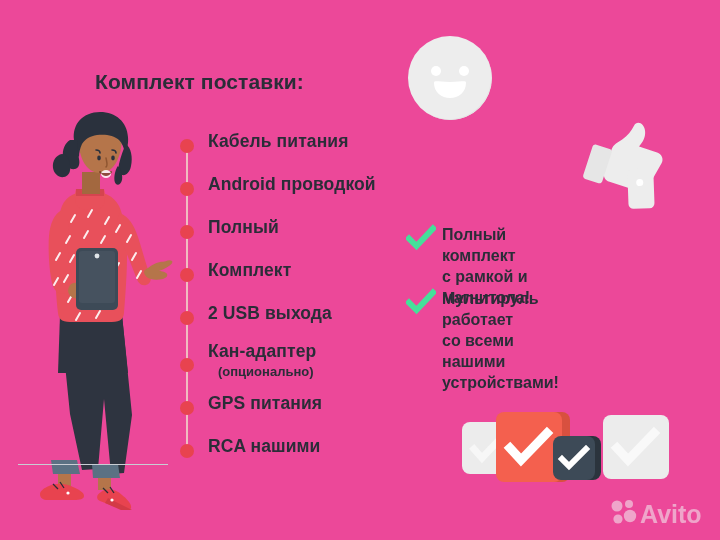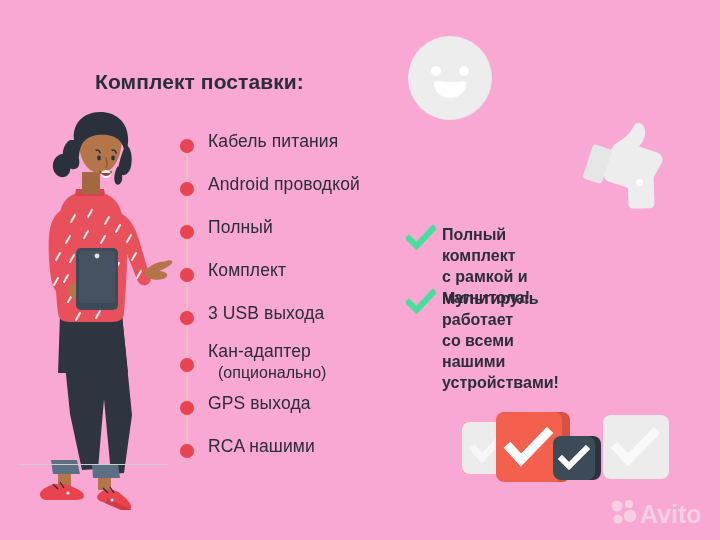--- a/index.html
+++ b/index.html
@@ -3,52 +3,52 @@
 <meta charset="utf-8">
 <style>
   html,body{margin:0;padding:0;}
   body{
     width:720px;height:540px;
     background:#ffffff;
     font-family:"Liberation Sans","DejaVu Sans",sans-serif;
     overflow:hidden;
     position:relative;
   }
-  #stage{position:relative;width:720px;height:540px;background:#f9a8d4;overflow:hidden;}
+  #stage{position:relative;width:720px;height:540px;background:#ec4899;overflow:hidden;}
 
   
   .deco{position:absolute;pointer-events:none;}
   #smiley{left:405px;top:33px;width:90px;height:90px;}
   #thumb{left:578px;top:112px;width:105px;height:105px;}
 
   
   #title{
     position:absolute;left:95px;top:70px;
     font-size:21px;font-weight:bold;color:#2b2d38;
     letter-spacing:.1px;white-space:nowrap;
   }
 
   
-  #list{position:absolute;left:170px;top:130px;width:260px;height:330px;}
+  #list{position:absolute;left:170px;top:130px;width:260px;height:330px;font-weight:bold;}
   #spine{
     position:absolute;left:16px;top:10px;width:2px;height:316px;
     background:#f0bcc0;border-radius:1px;
   }
   .li{position:absolute;left:0;width:260px;}
   .dot{
     position:absolute;left:10px;width:14px;height:14px;border-radius:50%;
     background:#e8434f;
   }
   .li-text{
     position:absolute;left:38px;
     font-size:17.5px;color:#2b2d38;white-space:nowrap;letter-spacing:.1px;
   }
   .li-sub{
     position:absolute;left:48px;
-    font-size:16px;color:#2b2d38;white-space:nowrap;
+    font-size:13px;color:#2b2d38;white-space:nowrap;
   }
 
   
   #benefits{position:absolute;left:406px;top:224px;width:300px;}
   .benefit{position:absolute;}
   .bcheck{position:absolute;left:0;width:30px;height:30px;}
   .btext{
     position:absolute;left:36px;top:0;
     font-size:16px;line-height:21px;color:#2b2d38;font-weight:bold;
     white-space:pre-line;letter-spacing:0;
@@ -183,32 +183,32 @@
       <span class="li-text" style="top:1px">Полный</span>
     </div>
 
     <div class="li" style="top:129px">
       <span class="dot" style="top:9px"></span>
       <span class="li-text" style="top:1px">Комплект</span>
     </div>
 
     <div class="li" style="top:172px">
       <span class="dot" style="top:9px"></span>
-      <span class="li-text" style="top:1px">3 USB выхода</span>
+      <span class="li-text" style="top:1px">2 USB выхода</span>
     </div>
 
     <div class="li" style="top:210px">
       <span class="dot" style="top:18px"></span>
       <span class="li-text" style="top:1px">Кан-адаптер</span>
       <span class="li-sub" style="top:24px">(опционально)</span>
     </div>
 
     <div class="li" style="top:262px">
       <span class="dot" style="top:9px"></span>
-      <span class="li-text" style="top:1px">GPS выхода</span>
+      <span class="li-text" style="top:1px">GPS питания</span>
     </div>
 
     <div class="li" style="top:305px">
       <span class="dot" style="top:9px"></span>
       <span class="li-text" style="top:1px">RCA нашими</span>
     </div>
   </div>
 
   <div id="benefits">
 

